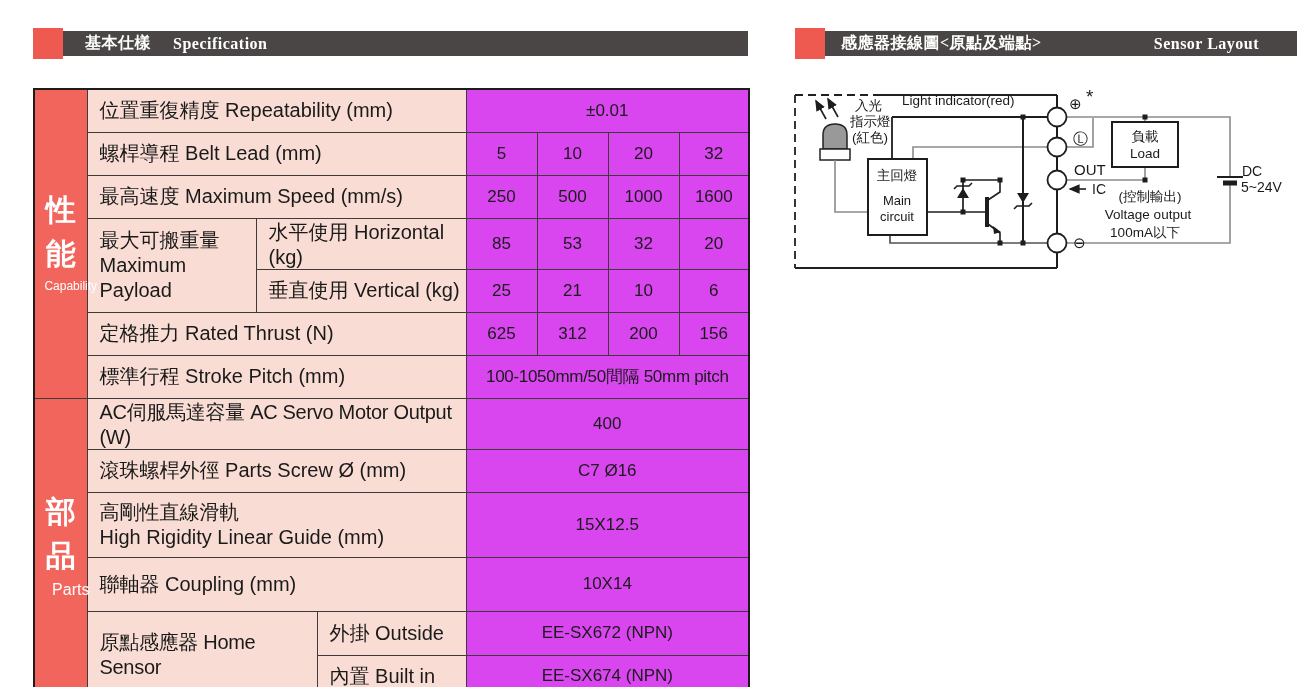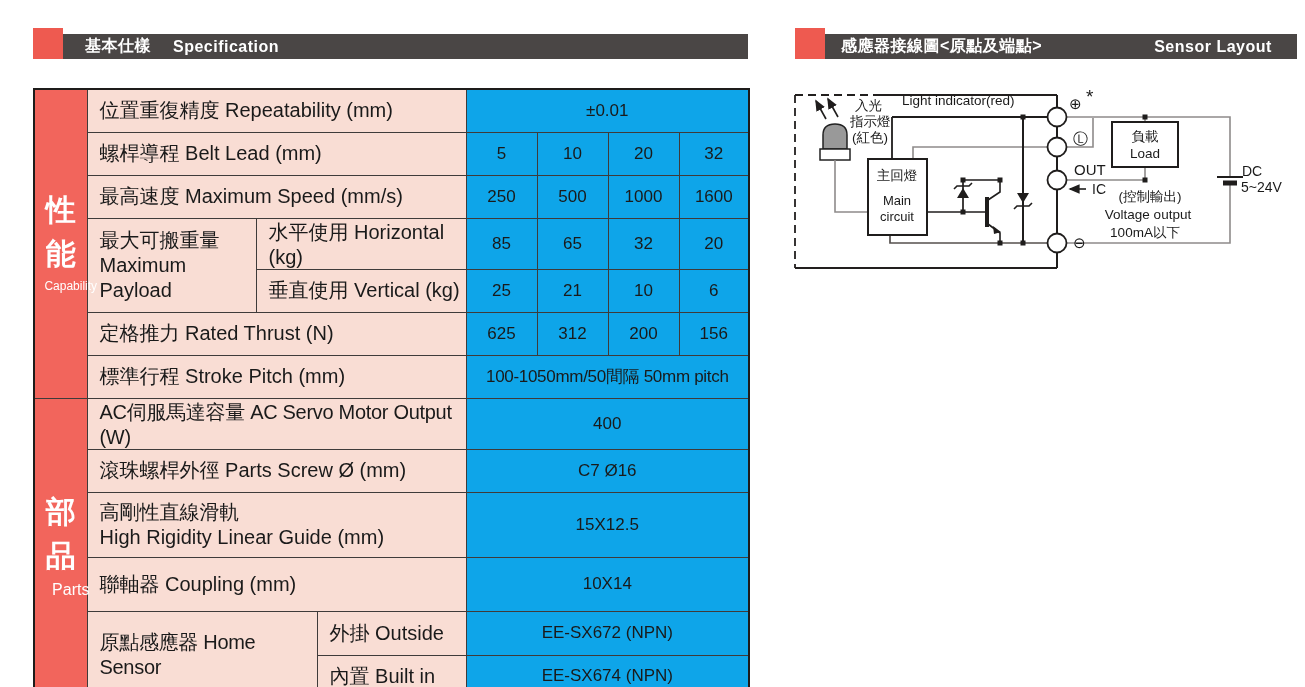--- a/index.html
+++ b/index.html
@@ -1,33 +1,33 @@
 <!DOCTYPE html>
 <html><head>
 <meta charset="utf-8">
 <style>
   * { margin:0; padding:0; box-sizing:border-box; }
   body { background:#fff; font-family:"Liberation Sans", sans-serif; }
   .page { position:relative; width:1305px; height:687px; background:#fff; overflow:hidden; }
 
   
-  .sec-header { position:absolute; display:flex; align-items:flex-end; }
+  .sec-header { position:absolute; display:flex; align-items:flex-start;font-family:Liberation Serif, serif; }
   .red-sq { width:30px; height:31px; background:#ee5a50; flex:0 0 30px; }
   .hdr-bar { background:#4a4645; color:#fff; height:25px; margin-top:3px; flex:1;
              display:flex; align-items:center; font-weight:bold; font-size:16px;
              padding-left:22px; letter-spacing:0.5px; white-space:nowrap; }
   .hdr-bar .gap { display:inline-block; width:22px; }
 
   
   table.spec { position:absolute; left:33px; top:88px; width:715px; height:594px;
                border-collapse:collapse; table-layout:fixed;
                border:2.5px solid #1e1c1b; }
   table.spec td { border:1.5px solid #3f3b3a; color:#1a1a1a; }
   td.lbl { background:#f9ddd4; text-align:left; padding-left:12px; font-size:20px; }
-  td.val { background:#0ea5e9; text-align:center; font-size:17px; }
+  td.val { background:#d946ef; text-align:center; font-size:17px; }
   td.redcol { background:#f2655c; text-align:center; vertical-align:middle; }
   .vstack { display:flex; flex-direction:column; align-items:center; gap:14px; }
   .vchar { color:#fff; font-weight:bold; font-size:30px; line-height:1; }
   .ven { color:#fff; font-size:12px; margin-top:-4px;padding-left:20px; }
   .two-line { line-height:1.25; }
   .cond { font-size:14.5px; letter-spacing:-0.3px; }
   .cond2 { font-size:15px; letter-spacing:-0.3px; }
 
   
   svg.diagram { position:absolute; left:790px; top:88px; }
@@ -93,21 +93,21 @@
         <td class="val">1000</td>
         <td class="val">1600</td>
       </tr>
       <tr style="height:43px">
         <td class="lbl two-line" rowspan="2">
           <span>最大可搬重量</span><br>
           <span>Maximum Payload</span>
         </td>
         <td class="lbl" colspan="2">水平使用 Horizontal (kg)</td>
         <td class="val">85</td>
-        <td class="val">65</td>
+        <td class="val">53</td>
         <td class="val">32</td>
         <td class="val">20</td>
       </tr>
       <tr style="height:43px">
         <td class="lbl" colspan="2">垂直使用 Vertical (kg)</td>
         <td class="val">25</td>
         <td class="val">21</td>
         <td class="val">10</td>
         <td class="val">6</td>
       </tr>

